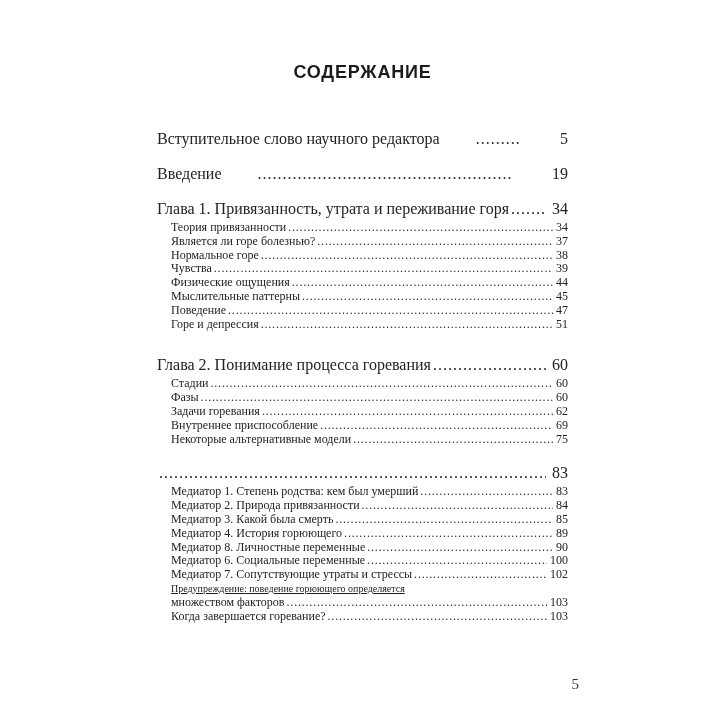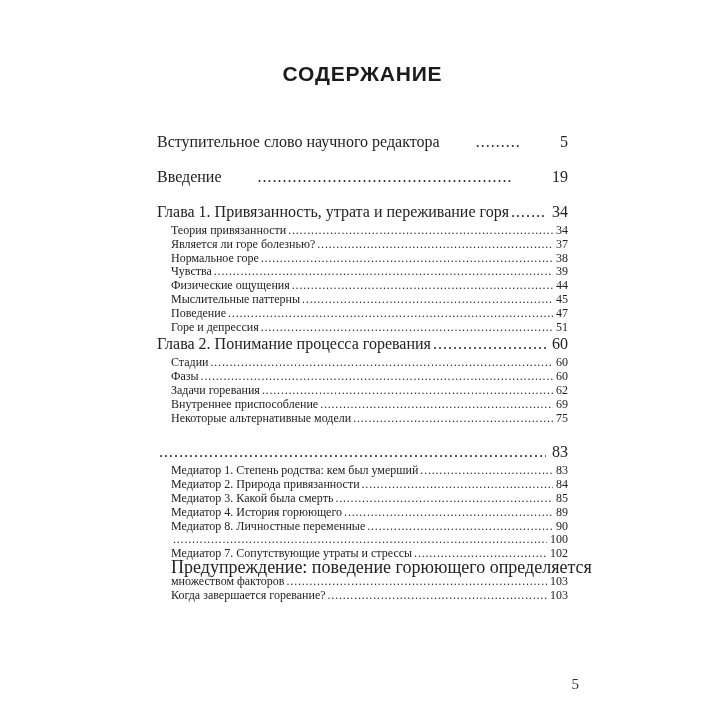--- a/index.html
+++ b/index.html
@@ -17,21 +17,21 @@
   }
   .content {
     position: absolute;
     left: 157px;
     width: 411px;
     top: 0;
   }
   .title {
     font-family: "Liberation Sans", sans-serif;
     font-weight: 700;
-    font-size: 21px;
+    font-size: 18px;
     letter-spacing: 0.8px;
     text-align: center;
     margin-top: 62px;
     color: #1b1b1b;
   }
   .front { margin-top: 46px; }
   .front .row { margin-bottom: 16px; gap: 34px; }
 
   .row {
     display: flex;
@@ -53,34 +53,35 @@
     letter-spacing: 1px;
   }
   .row .pg {
     flex: 0 0 auto;
     text-align: right;
     padding-left: 4px;
   }
 
   .chapter-head { line-height: 19px; }
   .ch1 { margin-top: 12px; }
-  .ch2 { }
+  .ch2 { margin-top: 24px; }
   .ch3 { margin-top: 17px; }
 
   .sublist { margin-top: 3px; padding-left: 14px; }
   .sublist .row {
     font-size: 12px;
     line-height: 13.8px;
   }
   .sublist .row .pg { padding-left: 1px; }
   .sublist .row .dots::after { letter-spacing: 0.8px; }
   .subline1 {
-    font-size: 18px;
+    font-size: 10px;
     line-height: 13.8px;
     white-space: nowrap;
+    text-decoration: underline;
   }
   .page-number {
     position: absolute;
     top: 676px;
     right: 141px;
     font-size: 15px;
     color: #333333;
   }
 </style>
 </head>
@@ -209,20 +210,21 @@
         <span class="lbl">Медиатор 4. История горюющего</span>
         <span class="dots"></span>
         <span class="pg">89</span>
       </div>
       <div class="row">
         <span class="lbl">Медиатор 8. Личностные переменные</span>
         <span class="dots"></span>
         <span class="pg">90</span>
       </div>
       <div class="row">
+        <span class="lbl">Медиатор 6. Социальные переменные</span>
         <span class="dots"></span>
         <span class="pg">100</span>
       </div>
       <div class="row">
         <span class="lbl">Медиатор 7. Сопутствующие утраты и стрессы</span>
         <span class="dots"></span>
         <span class="pg">102</span>
       </div>
 
       <div>

